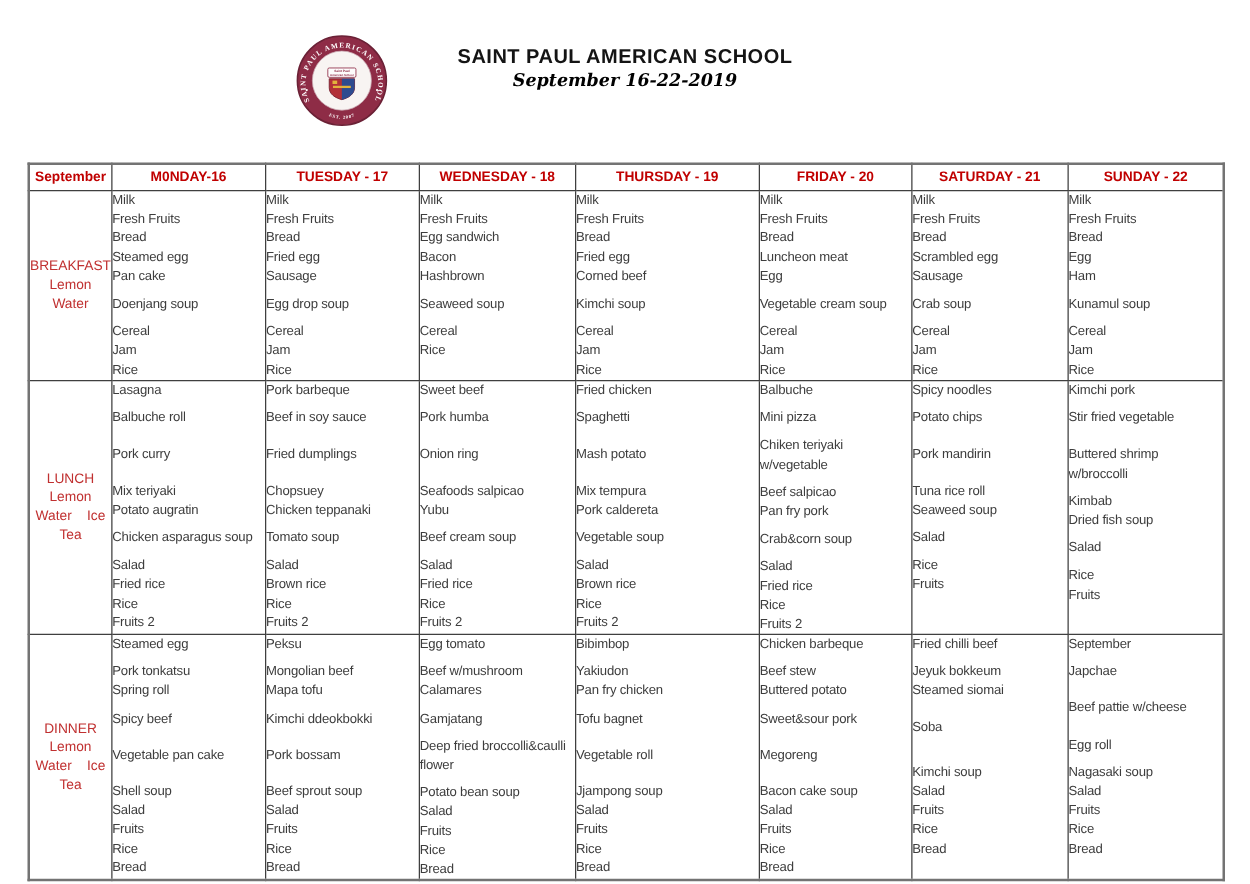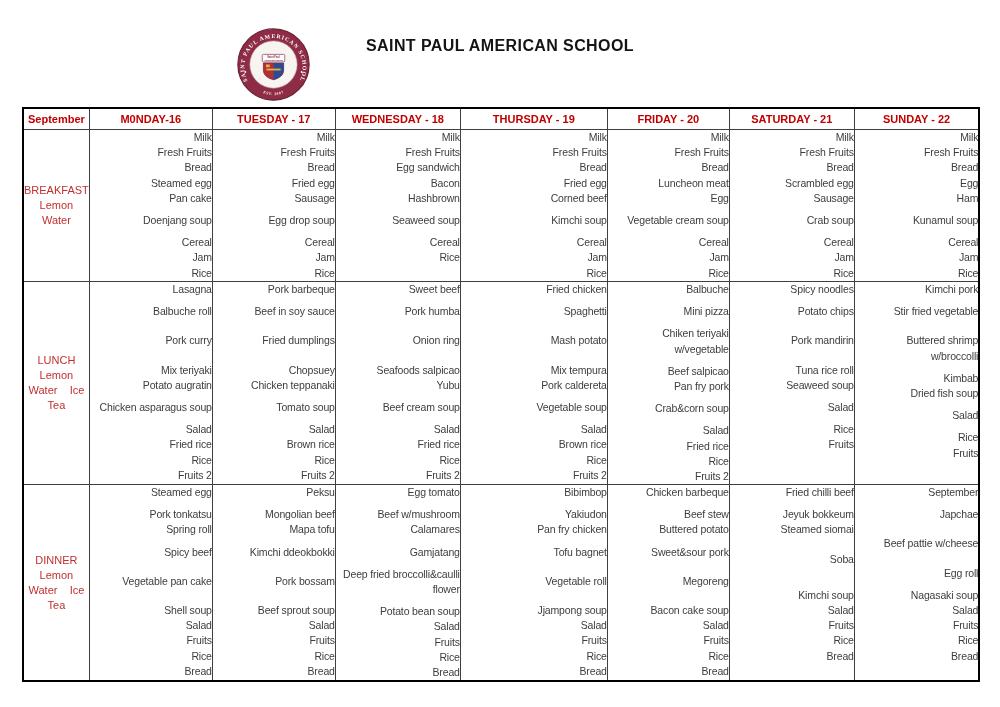--- a/index.html
+++ b/index.html
@@ -12,30 +12,30 @@
   .school-name{margin:0;font-size:16px;font-weight:bold;color:#141414;letter-spacing:.4px;}
   .menu-title{margin-top:12px;font-family:"DejaVu Serif",serif;font-style:italic;font-weight:bold;
               font-size:21px;color:#000;}
   .date-range{margin-top:2px;font-family:"DejaVu Serif",serif;font-style:italic;font-weight:bold;
               font-size:14px;color:#000;}
   .ring-text{fill:#ffffff;font-weight:bold;letter-spacing:1.4px;font-family:"Liberation Serif",serif;}
   .ring-text-sm{fill:#ffffff;font-weight:bold;letter-spacing:.8px;font-family:"Liberation Serif",serif;}
   .crest-text{fill:#8e2c46;font-weight:bold;font-family:"Liberation Sans",sans-serif;}
 
   
-  table.menu{position:absolute;left:22px;top:107px;border-collapse:collapse;table-layout:fixed;
-             border:2px solid #000000;}
+  table.menu{position:absolute;left:22px;top:130px;border-collapse:collapse;table-layout:fixed;
+             border:2px solid #737373;}
   .menu th,.menu td{border:1px solid #3f3f3f;padding:0;}
   .menu thead th{height:20px;font-size:11px;font-weight:bold;color:#c00000;text-align:center;}
   tr.row-breakfast{height:152px;}
   tr.row-lunch{height:202px;}
   tr.row-dinner{height:194px;}
   .meal-label{vertical-align:middle;font-size:11px;font-weight:normal;color:#c03030;}
   .meal-label .llabel{line-height:15px;white-space:pre;}
-  .menu-cell{vertical-align:top;text-align:right;color:#3d3d3d;padding-top:2px;overflow:hidden;}
+  .menu-cell{vertical-align:top;text-align:left;color:#3d3d3d;padding-top:2px;overflow:hidden;}
   .menu-cell .line{height:15.2px;line-height:15.2px;font-size:10.5px;letter-spacing:-.15px;white-space:nowrap;}
   .menu-cell .gap{height:7px;}
 </style>
 </head>
 <body>
 
 <div class="page">
 
   <div class="logo">
     <svg viewBox="0 0 100 100" width="75" height="75">
@@ -62,20 +62,21 @@
 
       <path d="M36.5,48 h27 v9.5 c0,7 -6.5,11 -13.5,12.8 C43,68.5 36.5,64.5 36.5,57.5 z" fill="#b23038" stroke="#741f2e" stroke-width="0.9"></path>
       <path d="M50,48 h13.5 v9.5 c0,7 -6.5,11 -13.5,12.8 z" fill="#2e4b8f"></path>
       <rect x="40.5" y="55.5" width="19" height="2.4" fill="#e3b33c"></rect>
       <rect x="40" y="50" width="5" height="3.6" fill="#e3b33c"></rect>
     </svg>
   </div>
 
   <div class="titles">
     <h1 class="school-name">SAINT PAUL AMERICAN SCHOOL</h1>
+    <div class="date-range">September 16-22-2019</div>
   </div>
 
   <table class="menu">
     <colgroup>
       <col style="width:66px">
         <col style="width:123px">
         <col style="width:123px">
         <col style="width:125px">
       <col style="width:147px">
         <col style="width:122px">

